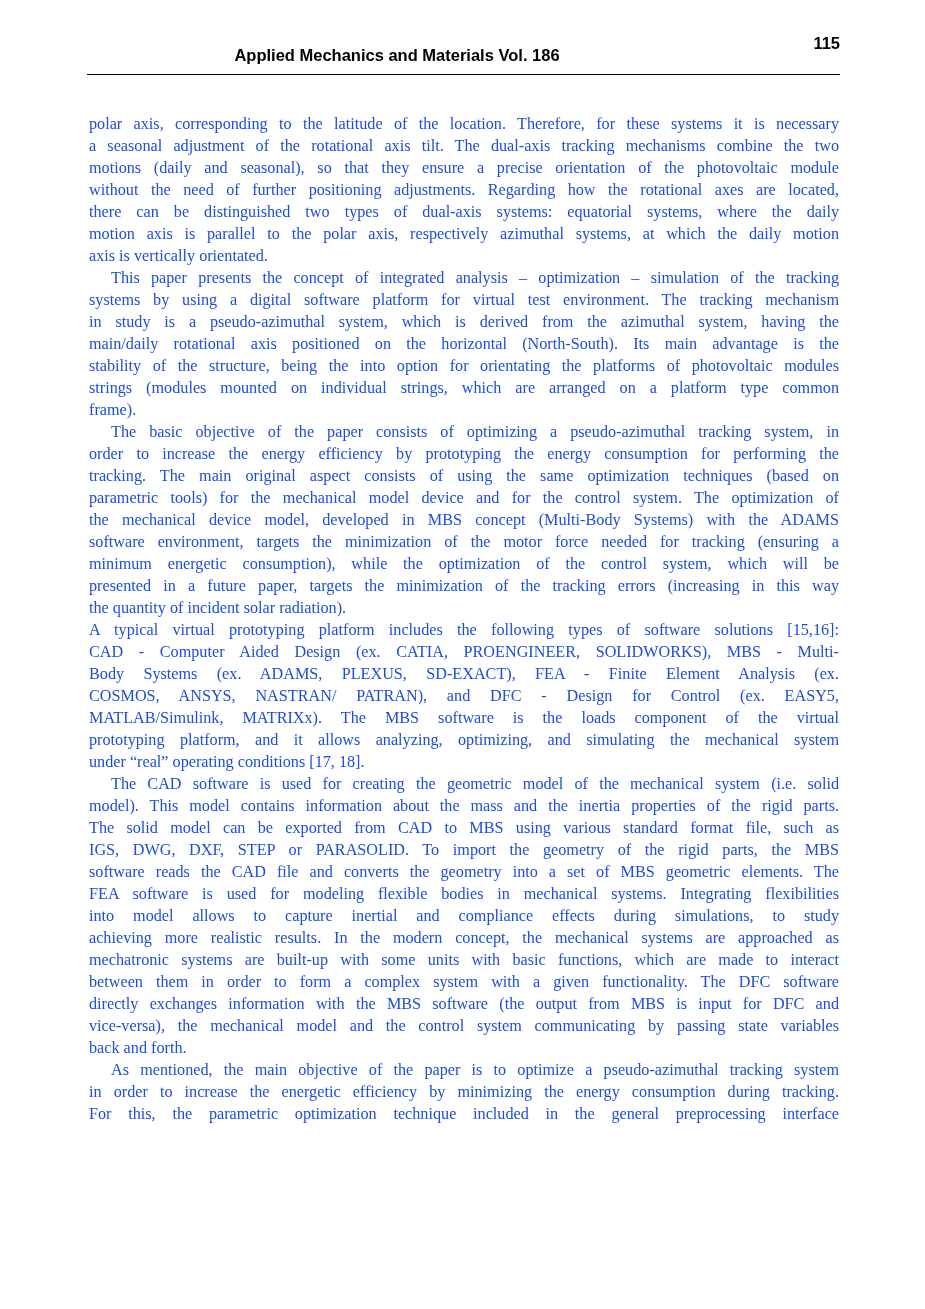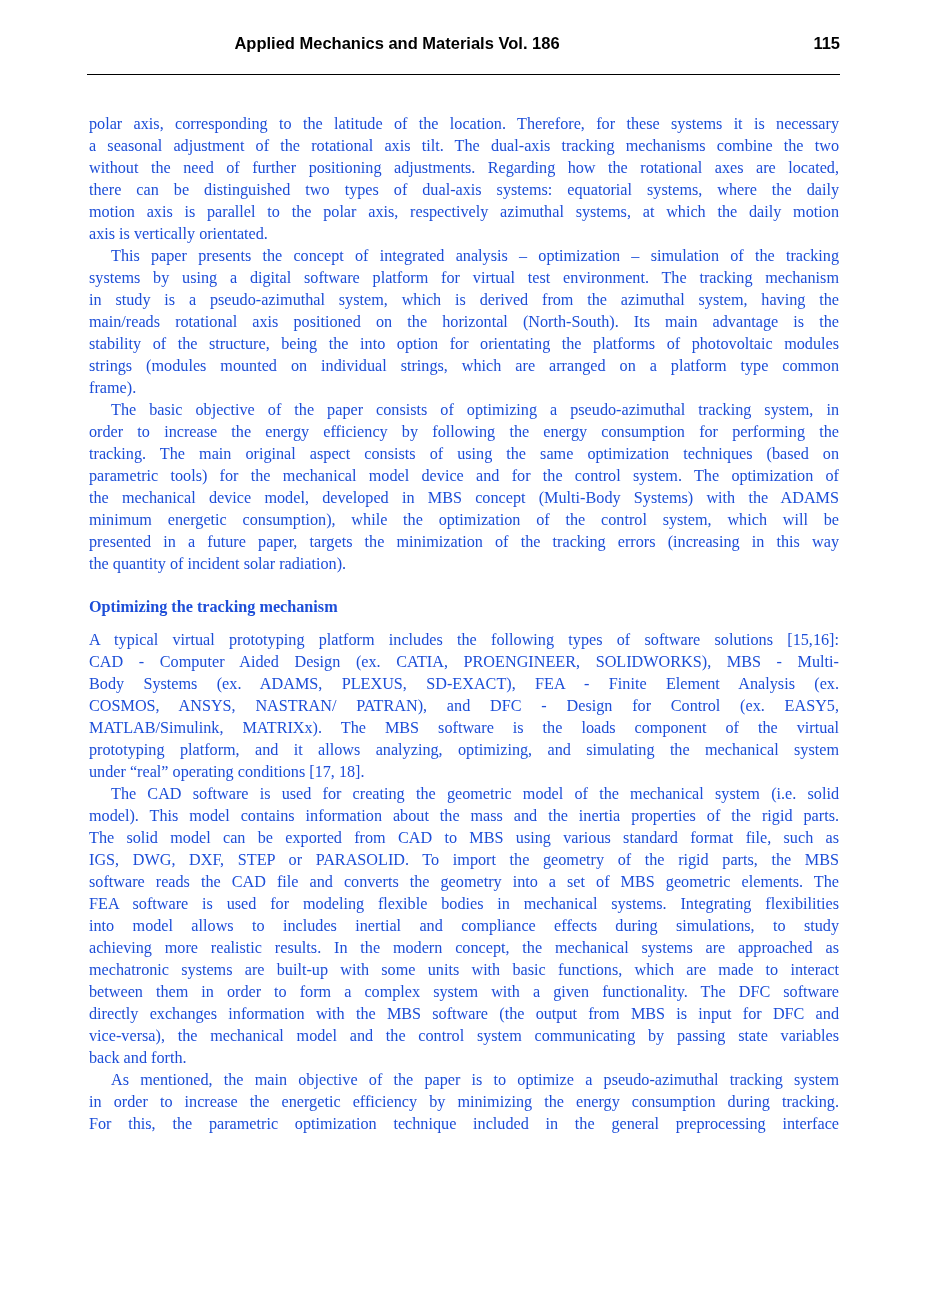--- a/index.html
+++ b/index.html
@@ -2,21 +2,21 @@
 <html><head>
 <meta charset="utf-8">
 <style>
   html, body { margin: 0; padding: 0; background: #ffffff; }
   body { width: 925px; height: 1309px; position: relative; overflow: hidden; }
   .page { position: absolute; left: 0; top: 0; width: 925px; height: 1309px; background: #fff; }
   .header {
     position: absolute; left: 87px; top: 34px; width: 753px; height: 24px;
     font-family: "Liberation Sans", sans-serif; font-weight: bold; font-size: 16.5px; color: #000;
   }
-  .header .journal { position: absolute; left: 0; width: 620px; text-align: center; top: 0; }
+  .header .journal { position: absolute; left: 0; width: 620px; text-align: center; top: 12px; }
   .header .pagenum { position: absolute; right: 0; top: 0; }
   .rule { position: absolute; left: 87px; top: 74px; width: 753px; height: 0; border-top: 1.5px solid #000; }
   .body {
     position: absolute; left: 89px; top: 113px; width: 750px;
     font-family: "Liberation Serif", serif; font-size: 16.2px; color: #1d4ed8;
   }
   .line {
     display: block; height: 22px; line-height: 22px; white-space: nowrap;
     text-align: justify; text-align-last: justify;
   }
@@ -34,62 +34,63 @@
 <div class="page">
   <div class="header">
     <span class="journal">Applied Mechanics and Materials Vol. 186</span>
     <span class="pagenum">115</span>
   </div>
   <div class="rule"></div>
   <div class="body" id="body">
       <div class="para">
         <span class="line">polar axis, corresponding to the latitude of the location. Therefore, for these systems it is necessary</span>
         <span class="line">a seasonal adjustment of the rotational axis tilt. The dual-axis tracking mechanisms combine the two</span>
+        <span class="line">motions (daily and seasonal), so that they ensure a precise orientation of the photovoltaic module</span>
         <span class="line">without the need of further positioning adjustments. Regarding how the rotational axes are located,</span>
         <span class="line">there can be distinguished two types of dual-axis systems: equatorial systems, where the daily</span>
         <span class="line">motion axis is parallel to the polar axis, respectively azimuthal systems, at which the daily motion</span>
         <span class="line last">axis is vertically orientated.</span>
       </div>
       <div class="para">
         <span class="line indent">This paper presents the concept of integrated analysis – optimization – simulation of the tracking</span>
         <span class="line">systems by using a digital software platform for virtual test environment. The tracking mechanism</span>
         <span class="line">in study is a pseudo-azimuthal system, which is derived from the azimuthal system, having the</span>
-        <span class="line">main/reads rotational axis positioned on the horizontal (North-South). Its main advantage is the</span>
+        <span class="line">main/daily rotational axis positioned on the horizontal (North-South). Its main advantage is the</span>
         <span class="line">stability of the structure, being the into option for orientating the platforms of photovoltaic modules</span>
         <span class="line">strings (modules mounted on individual strings, which are arranged on a platform type common</span>
         <span class="line last">frame).</span>
       </div>
       <div class="para">
         <span class="line indent">The basic objective of the paper consists of optimizing a pseudo-azimuthal tracking system, in</span>
-        <span class="line">order to increase the energy efficiency by following the energy consumption for performing the</span>
+        <span class="line">order to increase the energy efficiency by prototyping the energy consumption for performing the</span>
         <span class="line">tracking. The main original aspect consists of using the same optimization techniques (based on</span>
         <span class="line">parametric tools) for the mechanical model device and for the control system. The optimization of</span>
         <span class="line">the mechanical device model, developed in MBS concept (Multi-Body Systems) with the ADAMS</span>
+        <span class="line">software environment, targets the minimization of the motor force needed for tracking (ensuring a</span>
         <span class="line">minimum energetic consumption), while the optimization of the control system, which will be</span>
         <span class="line">presented in a future paper, targets the minimization of the tracking errors (increasing in this way</span>
         <span class="line last">the quantity of incident solar radiation).</span>
       </div>
-      <div class="heading">Optimizing the tracking mechanism</div>
       <div class="para">
         <span class="line">A typical virtual prototyping platform includes the following types of software solutions [15,16]:</span>
         <span class="line">CAD - Computer Aided Design (ex. CATIA, PROENGINEER, SOLIDWORKS), MBS - Multi-</span>
         <span class="line">Body Systems (ex. ADAMS, PLEXUS, SD-EXACT), FEA - Finite Element Analysis (ex.</span>
         <span class="line">COSMOS, ANSYS, NASTRAN/ PATRAN), and DFC - Design for Control (ex. EASY5,</span>
         <span class="line">MATLAB/Simulink, MATRIXx). The MBS software is the loads component of the virtual</span>
         <span class="line">prototyping platform, and it allows analyzing, optimizing, and simulating the mechanical system</span>
         <span class="line last">under “real” operating conditions [17, 18].</span>
       </div>
       <div class="para">
         <span class="line indent">The CAD software is used for creating the geometric model of the mechanical system (i.e. solid</span>
         <span class="line">model). This model contains information about the mass and the inertia properties of the rigid parts.</span>
         <span class="line">The solid model can be exported from CAD to MBS using various standard format file, such as</span>
         <span class="line">IGS, DWG, DXF, STEP or PARASOLID. To import the geometry of the rigid parts, the MBS</span>
         <span class="line">software reads the CAD file and converts the geometry into a set of MBS geometric elements. The</span>
         <span class="line">FEA software is used for modeling flexible bodies in mechanical systems. Integrating flexibilities</span>
-        <span class="line">into model allows to includes inertial and compliance effects during simulations, to study</span>
+        <span class="line">into model allows to capture inertial and compliance effects during simulations, to study</span>
         <span class="line">achieving more realistic results. In the modern concept, the mechanical systems are approached as</span>
         <span class="line">mechatronic systems are built-up with some units with basic functions, which are made to interact</span>
         <span class="line">between them in order to form a complex system with a given functionality. The DFC software</span>
         <span class="line">directly exchanges information with the MBS software (the output from MBS is input for DFC and</span>
         <span class="line">vice-versa), the mechanical model and the control system communicating by passing state variables</span>
         <span class="line last">back and forth.</span>
       </div>
       <div class="para">
         <span class="line indent">As mentioned, the main objective of the paper is to optimize a pseudo-azimuthal tracking system</span>
         <span class="line">in order to increase the energetic efficiency by minimizing the energy consumption during tracking.</span>

